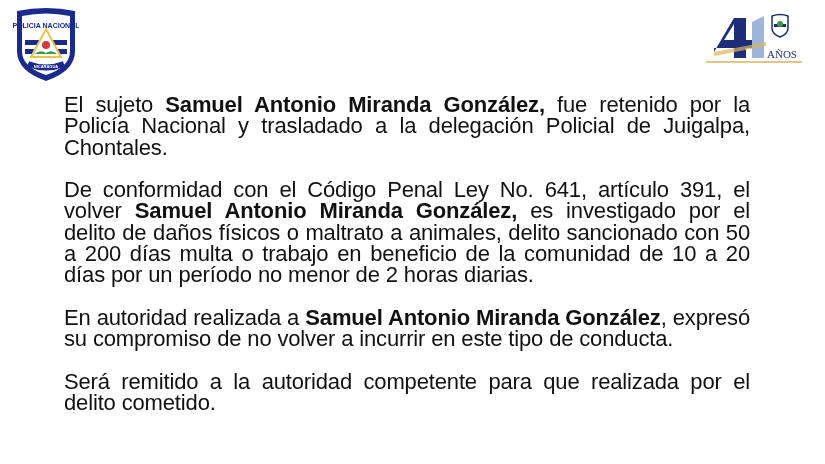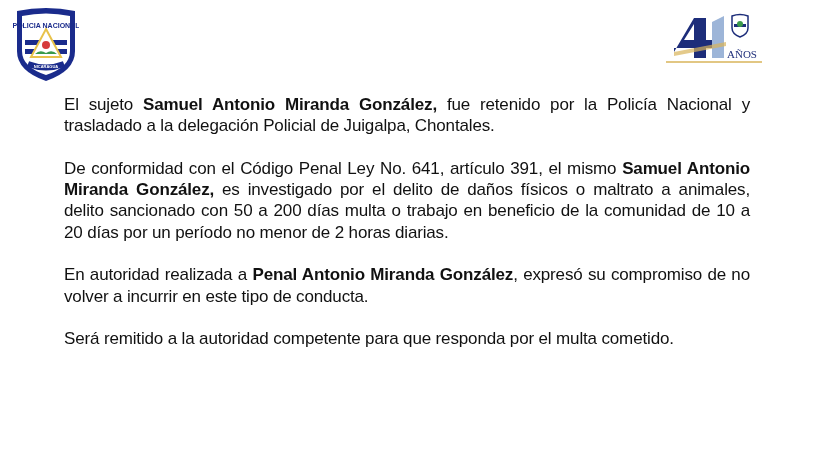--- a/index.html
+++ b/index.html
@@ -1,19 +1,19 @@
 <!DOCTYPE html>
 <html><head>
   <meta charset="utf-8">
   <style>
     html, body { margin: 0; padding: 0; background: #ffffff; }
     body { width: 825px; height: 464px; position: relative; overflow: hidden; font-family: "Liberation Sans", sans-serif; color: #111111; }
     .logo-left { position: absolute; left: 13px; top: 7px; width: 66px; height: 76px; }
-    .logo-right { position: absolute; left: 666px; top: 12px; width: 96px; height: 52px; }
-    .content { position: absolute; left: 64px; top: 94px; width: 686px; font-size: 17px; line-height: 21.3px; letter-spacing: -0.15px; }
+    .logo-right { position: absolute; left: 706px; top: 12px; width: 96px; height: 52px; }
+    .content { position: absolute; left: 64px; top: 94px; width: 686px; font-size: 22px; line-height: 21.3px; letter-spacing: -0.15px; }
     .content p { margin: 0 0 21.3px 0; text-align: justify; }
     .content p.last-para { text-align: left; }
     b { font-weight: bold; }
   </style>
 </head>
 <body>
 
 <div class="logo-left">
   <svg width="66" height="76" viewBox="0 0 66 76">
     <path d="M4 4 Q33 -2 62 4 L62 44 Q62 64 33 74 Q4 64 4 44 Z" fill="#1a2b8c"></path>
@@ -38,16 +38,16 @@
     <path d="M66 4 Q74 1 82 4 L82 16 Q82 22 74 25 Q66 22 66 16 Z" fill="#ffffff" stroke="#1d2d7a" stroke-width="1.5"></path>
     <rect x="68" y="12" width="12" height="3" fill="#1d2d7a"></rect>
     <circle cx="74" cy="12" r="3" fill="#3a9a4a"></circle>
     <text x="61" y="46" font-family="Liberation Serif, serif" font-size="11" fill="#1d2d7a">AÑOS</text>
     <line x1="0" y1="50" x2="96" y2="50" stroke="#d9b45a" stroke-width="1.5"></line>
   </svg>
 </div>
 
 <div class="content">
   <p><span>El sujeto </span><b>Samuel Antonio Miranda González,</b><span> fue retenido por la Policía Nacional y trasladado a la delegación Policial de Juigalpa, Chontales.</span></p>
-  <p><span>De conformidad con el Código Penal Ley No. 641, artículo 391, el mismo </span><b>Samuel Antonio Miranda González,</b><span> es investigado por el delito de daños físicos o maltrato a animales, delito sancionado con 50 a 200 días multa o trabajo en beneficio de la comunidad de 10 a 20 días por un período no menor de 2 horas diarias.</span></p>
-  <p><span>En autoridad realizada a </span><b>Penal Antonio Miranda González</b><span>, expresó su compromiso de no volver a incurrir en este tipo de conducta.</span></p>
-  <p><span>Será remitido a la autoridad competente para que responda por el multa cometido.</span></p>
+  <p><span>De conformidad con el Código Penal Ley No. 641, artículo 391, el volver </span><b>Samuel Antonio Miranda González,</b><span> es investigado por el delito de daños físicos o maltrato a animales, delito sancionado con 50 a 200 días multa o trabajo en beneficio de la comunidad de 10 a 20 días por un período no menor de 2 horas diarias.</span></p>
+  <p><span>En autoridad realizada a </span><b>Samuel Antonio Miranda González</b><span>, expresó su compromiso de no volver a incurrir en este tipo de conducta.</span></p>
+  <p><span>Será remitido a la autoridad competente para que realizada por el delito cometido.</span></p>
 </div>
 
 </body></html>

